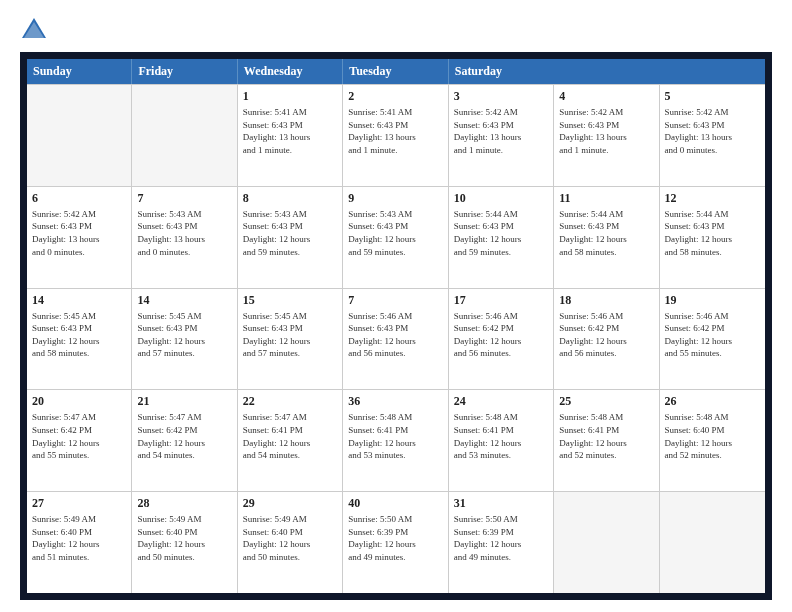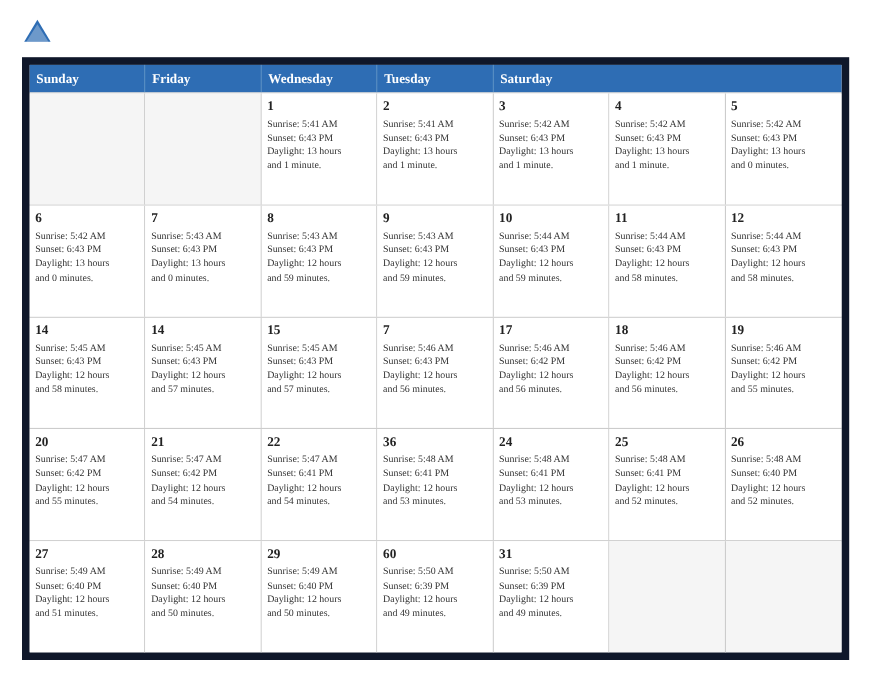--- a/index.html
+++ b/index.html
@@ -342,21 +342,21 @@
 and 50 minutes.</div>
           </div>
           <div class="cal-cell">
             <div class="day-num">29</div>
             <div class="day-info" style="white-space: pre-line;">Sunrise: 5:49 AM
 Sunset: 6:40 PM
 Daylight: 12 hours
 and 50 minutes.</div>
           </div>
           <div class="cal-cell">
-            <div class="day-num">60</div>
+            <div class="day-num">40</div>
             <div class="day-info" style="white-space: pre-line;">Sunrise: 5:50 AM
 Sunset: 6:39 PM
 Daylight: 12 hours
 and 49 minutes.</div>
           </div>
           <div class="cal-cell">
             <div class="day-num">31</div>
             <div class="day-info" style="white-space: pre-line;">Sunrise: 5:50 AM
 Sunset: 6:39 PM
 Daylight: 12 hours

